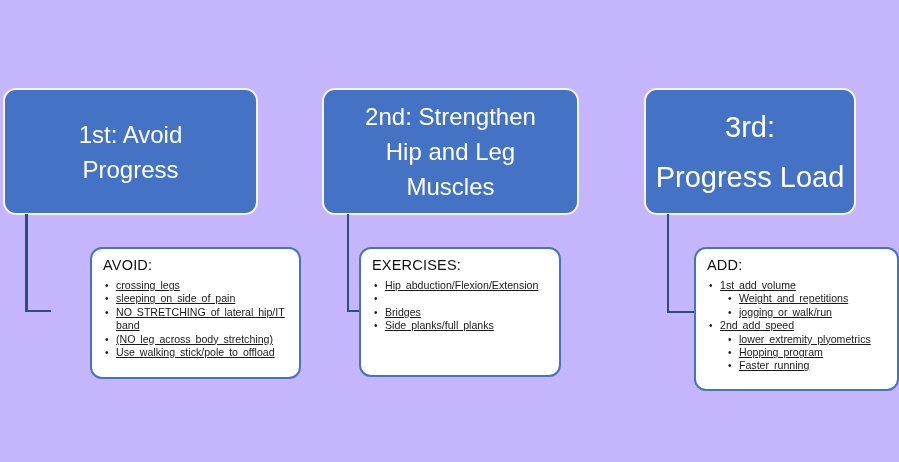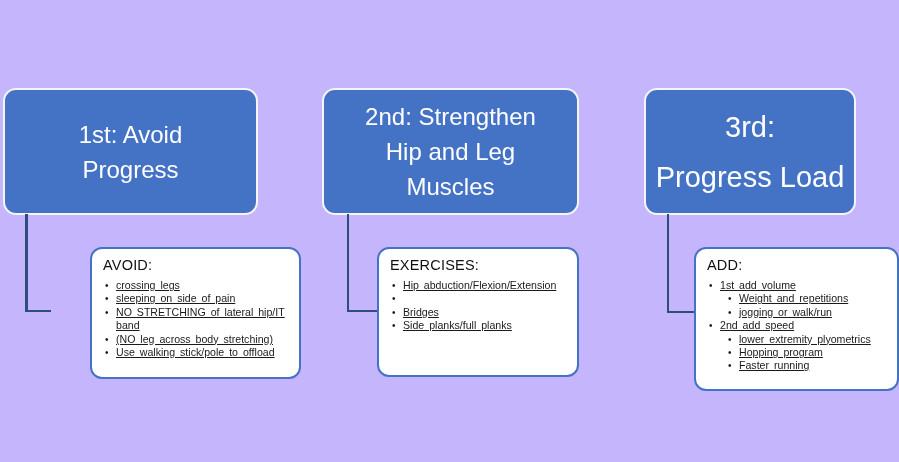--- a/index.html
+++ b/index.html
@@ -38,21 +38,21 @@
   .detail-box{
     position:absolute;
     top:247px;
     background:#ffffff;
     border:2.5px solid #4472C4;
     border-radius:12px;
     padding:6px 8px 6px 10px;
     color:#1a1a1a;
   }
   #d1{left:50px;width:211px;height:132px;margin-left:40px;}
-  #d2{left:377px;width:202px;height:130px;}
+  #d2{left:359px;width:202px;height:130px;}
   #d3{left:694px;width:205px;height:144px;}
   .detail-heading{
     font-size:14.5px;
     line-height:19px;
     margin:1px 0 4px 1px;
     color:#111111;
     letter-spacing:0.2px;
   }
   .bullets{font-size:10.6px;line-height:13.4px;}
   .bullet-item{display:flex;}

